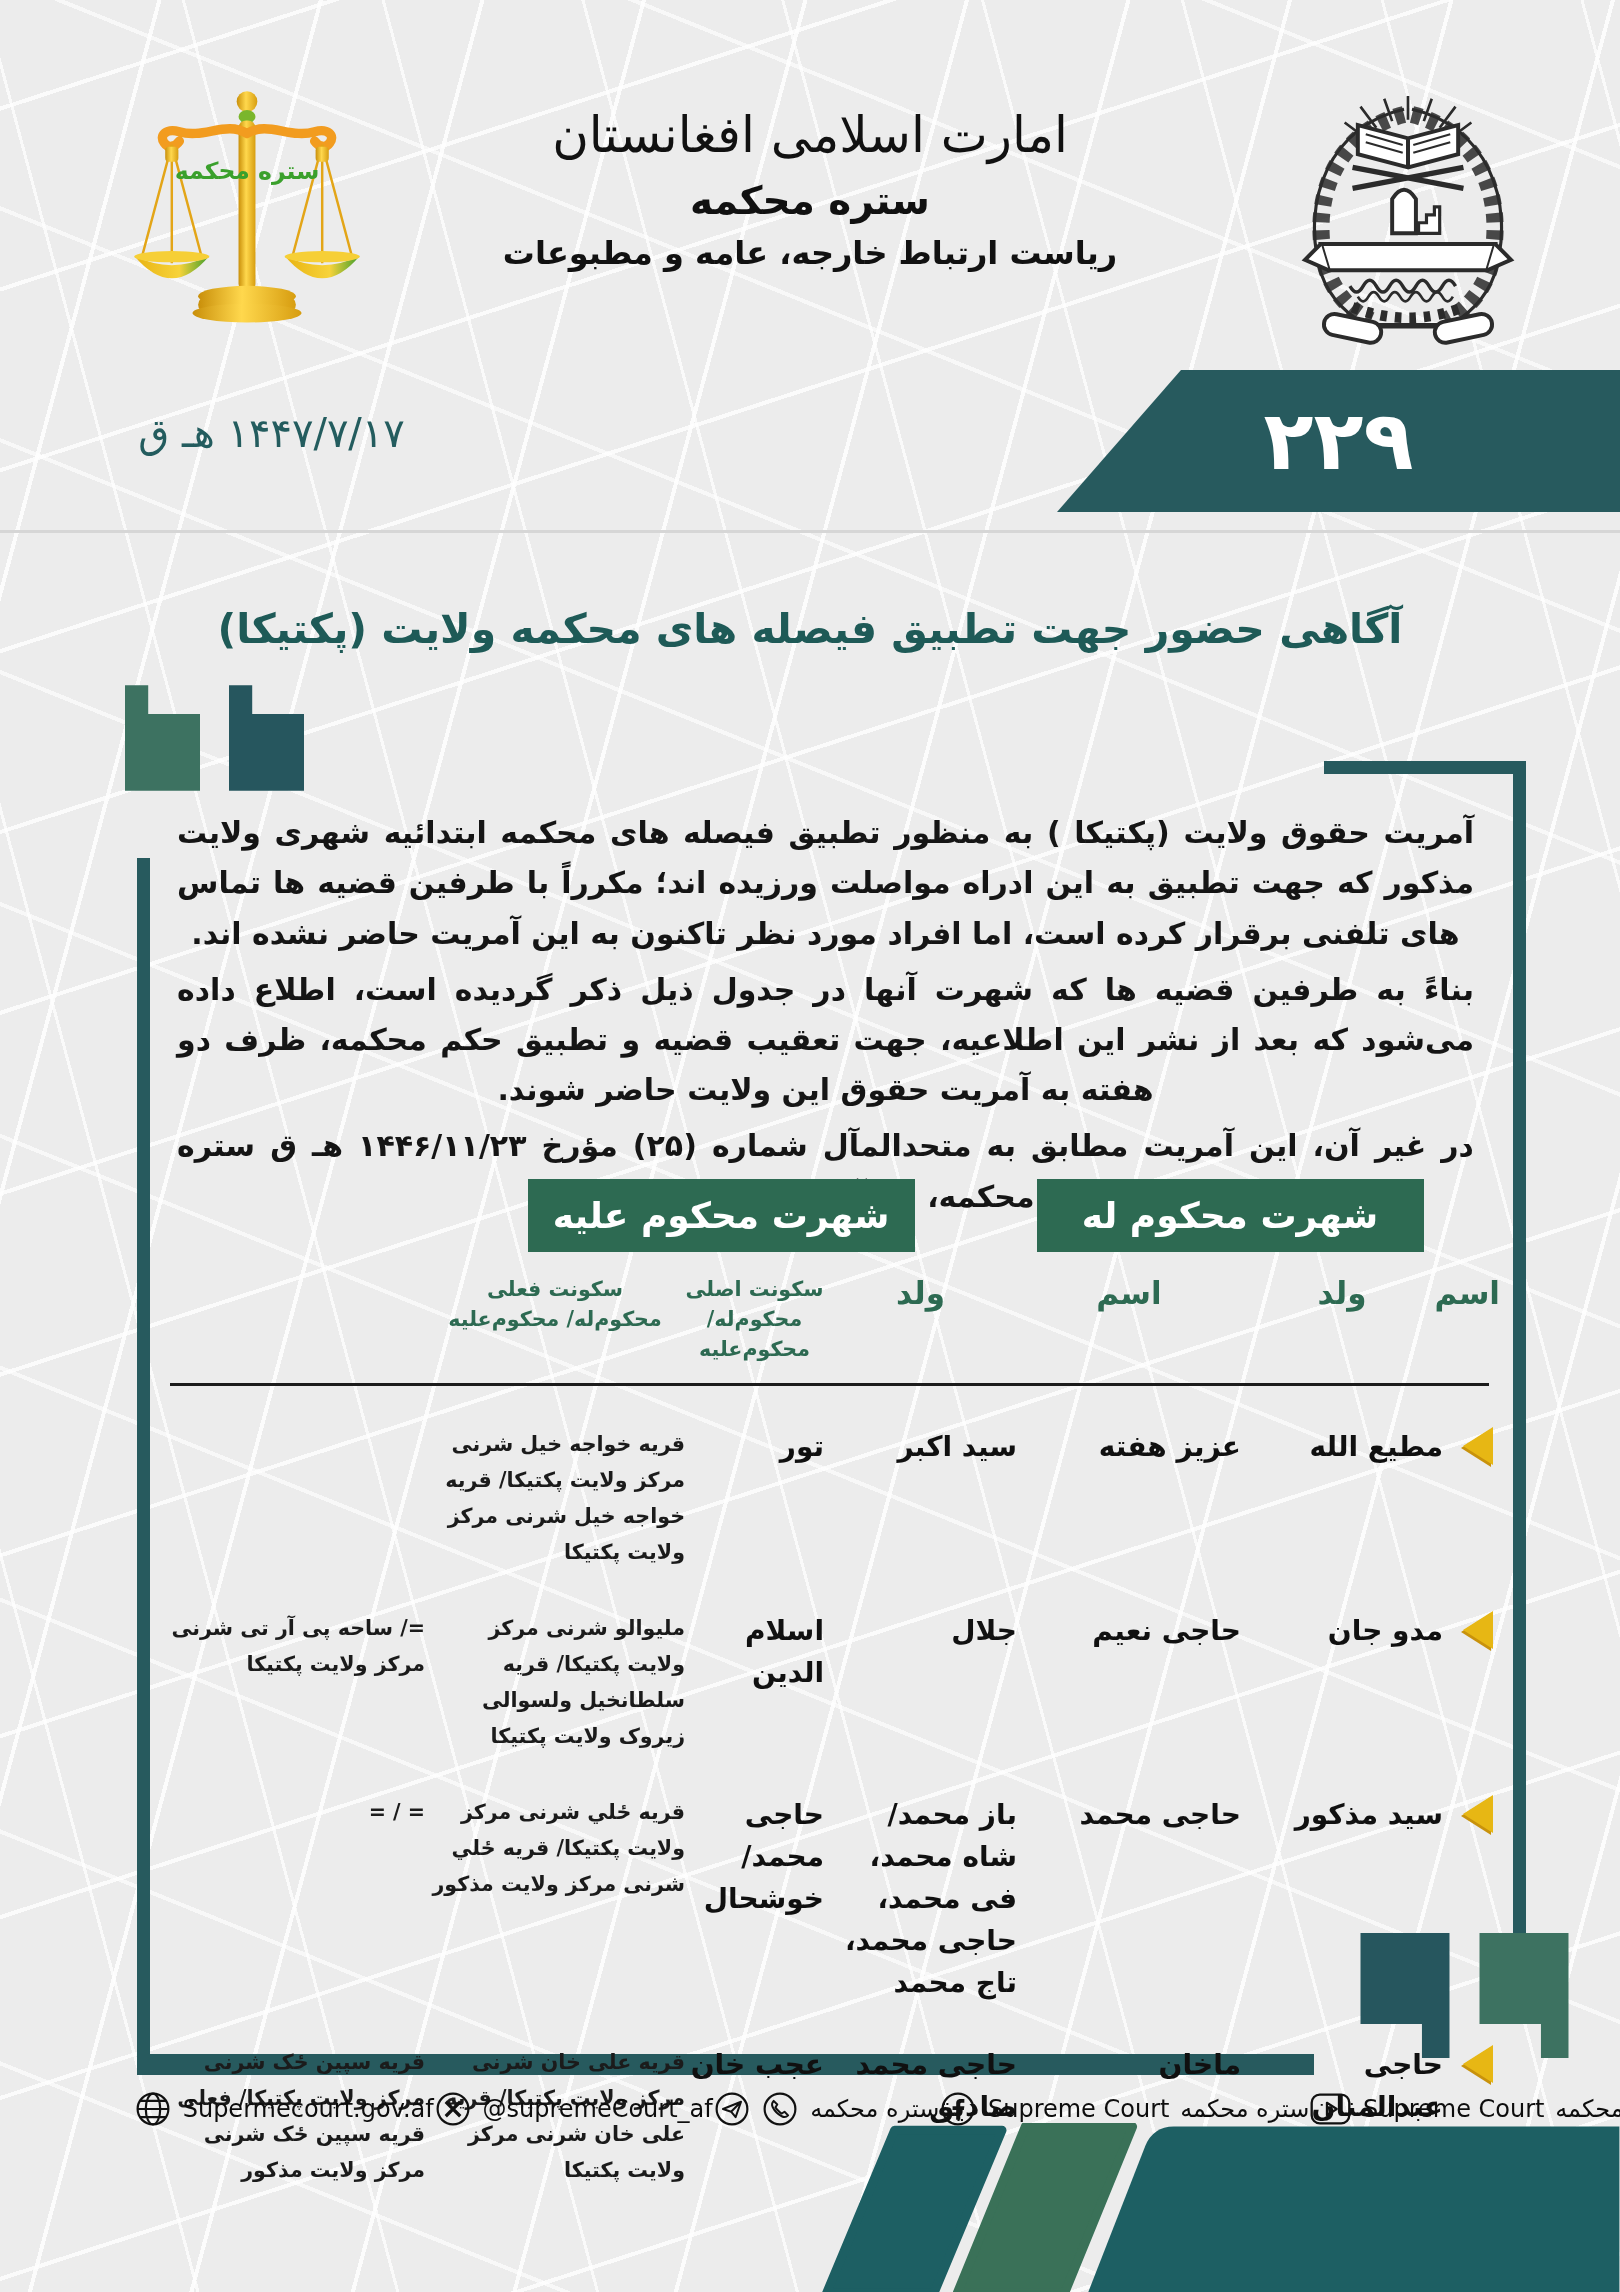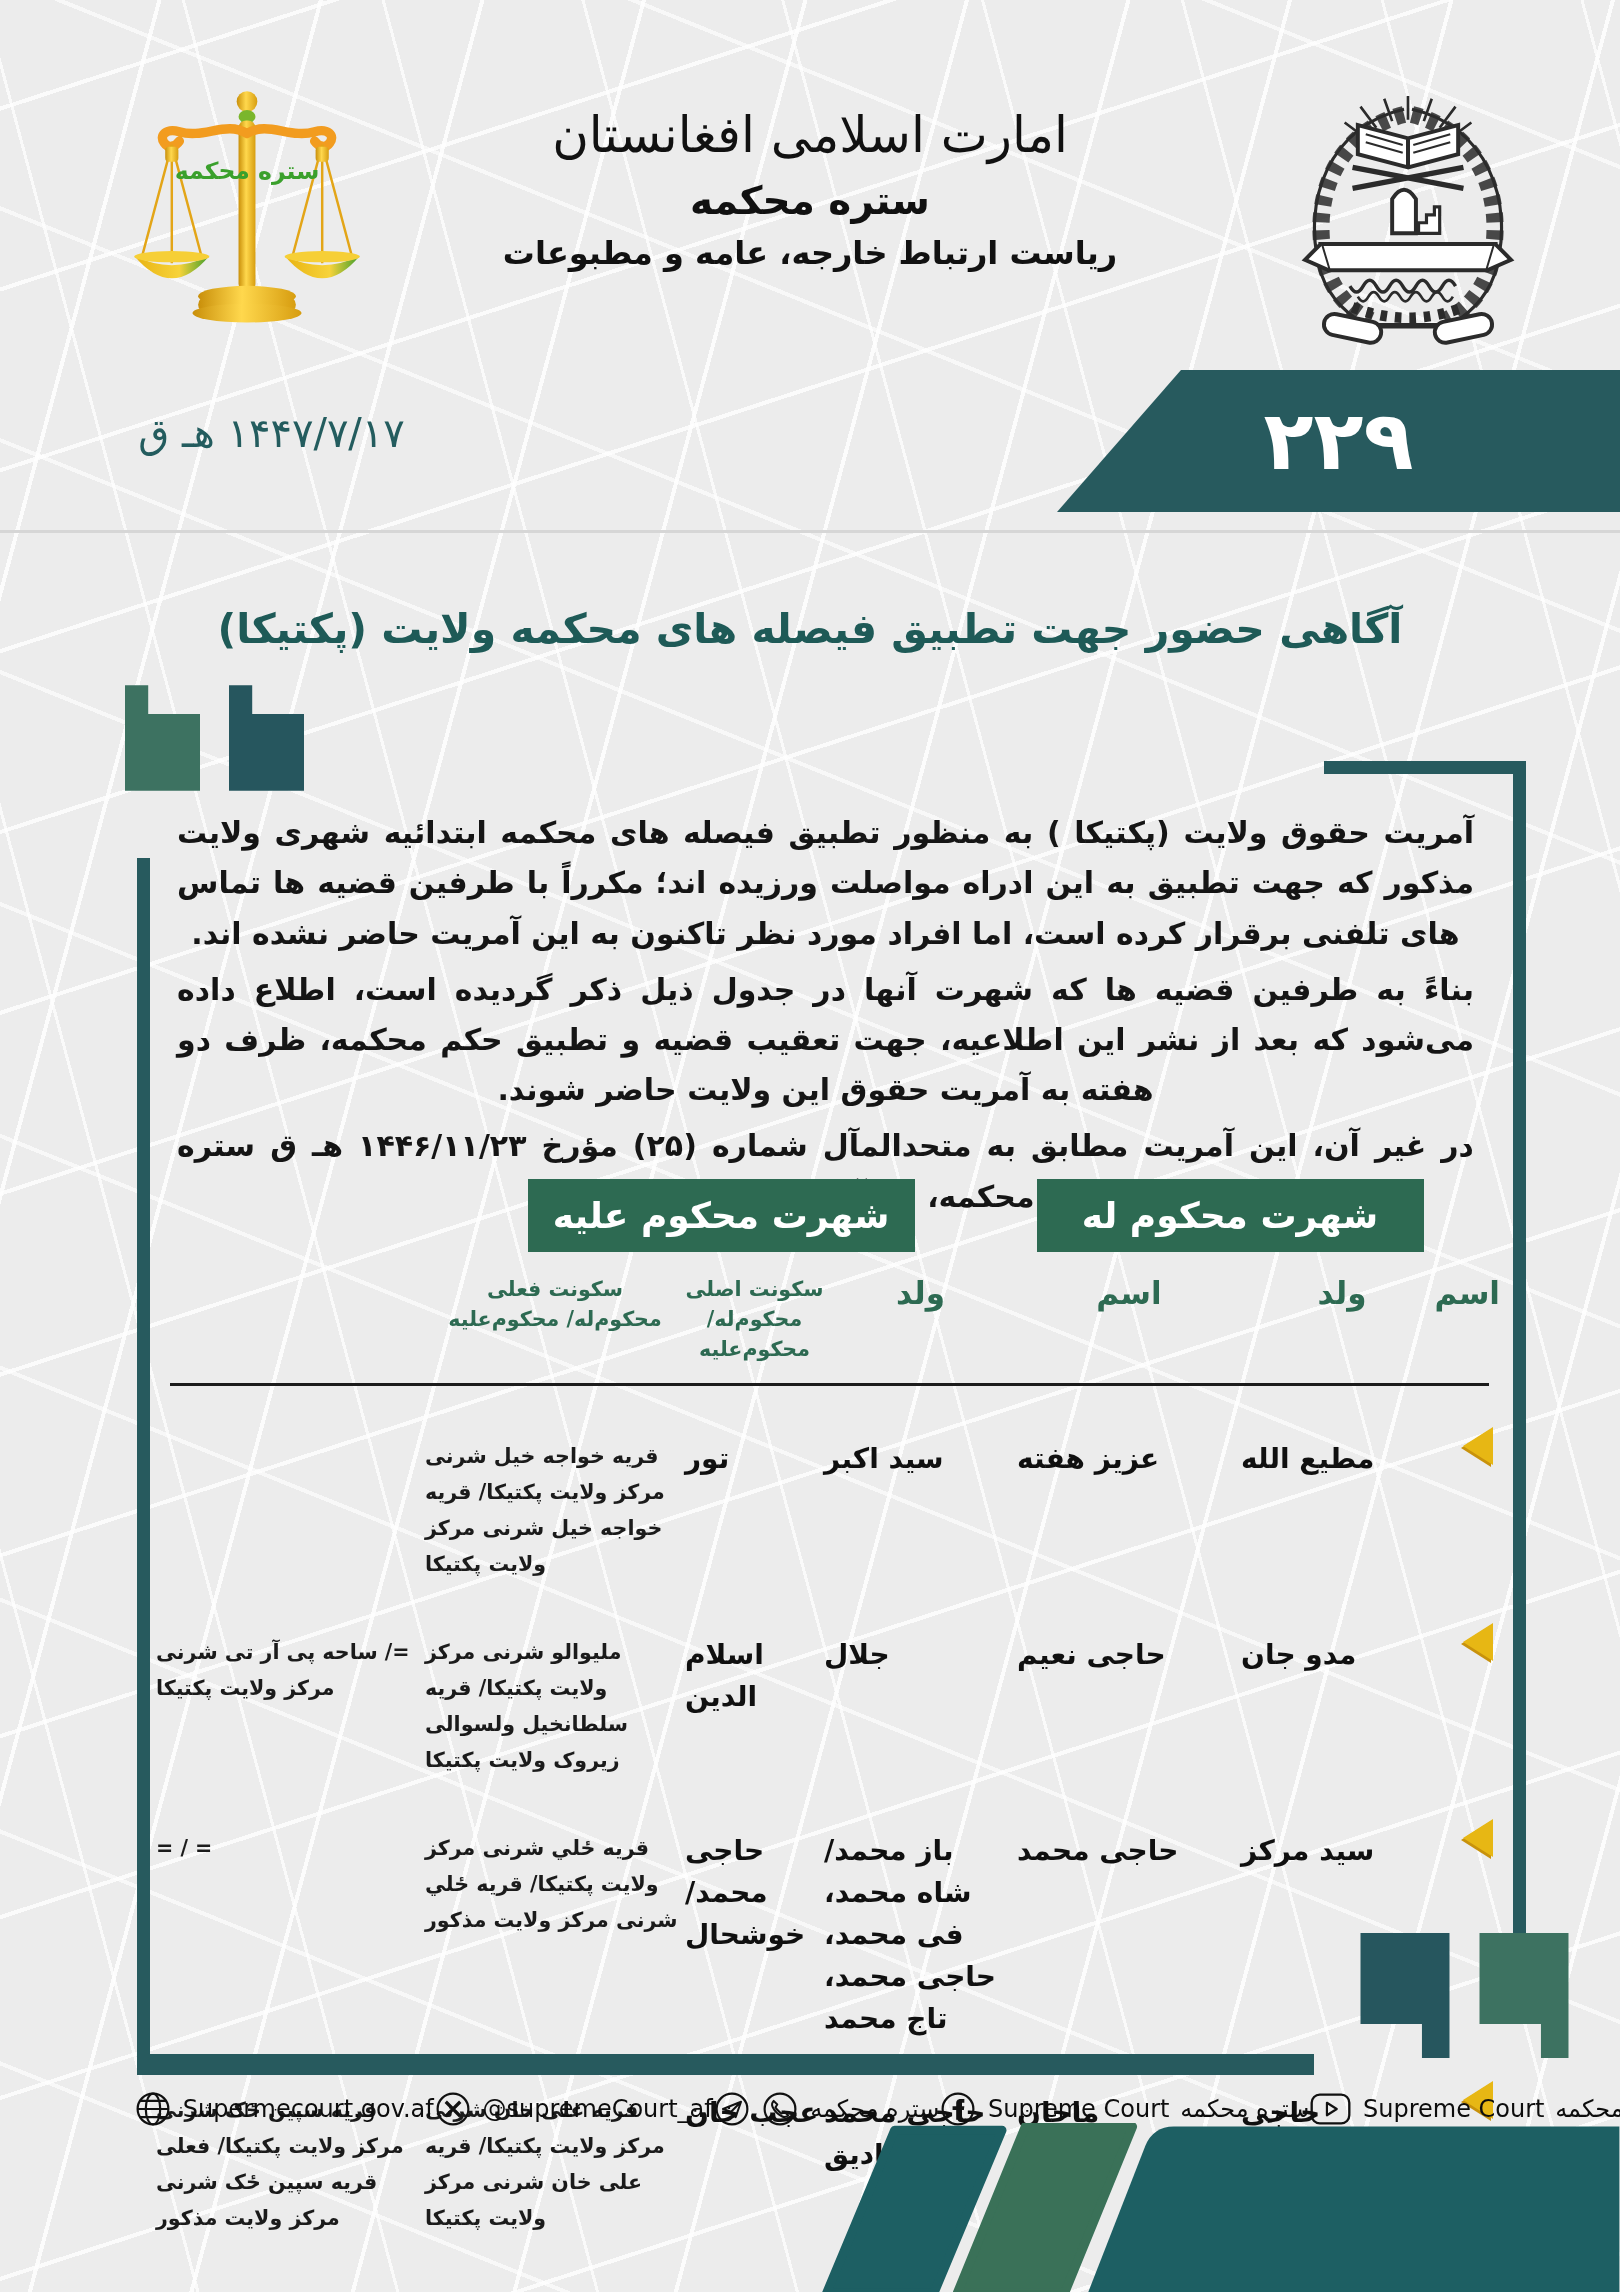--- a/index.html
+++ b/index.html
@@ -66,21 +66,21 @@
   .group-box {
     background:#2d6a52; color:#fff; font-size:36px; font-weight:bold;
     height:73px; line-height:73px; text-align:center; width:387px; justify-self:center;
   }
   .group-le { grid-column:2 / 4; }
   .group-alayh { grid-column:4 / 7; }
   .subhead { color:#2d6a52; font-weight:bold; text-align:center; padding-top:23px; }
   .subhead.big { font-size:31px; }
   .subhead.small { font-size:20.6px; line-height:1.45; }
   .head-rule { grid-column:1 / 8; border-top:3.6px solid #1c1c1c; margin:18px 10.7px 0 14.3px; }
-  .cell { padding-top:52px; text-align:left; color:#101010; }
+  .cell { padding-top:40px; text-align:right; color:#101010; }
   .cell.name { font-size:28px; font-weight:bold; line-height:1.5; }
   .cell.addr { font-size:20.6px; font-weight:bold; line-height:1.75; color:#1b1b1b; }
   .marker-cell { padding-top:41px; display:flex; justify-content:flex-start; }
   .tri-marker {
     width:0; height:0; margin-right:7.2px;
     border-top:19px solid transparent; border-bottom:19px solid transparent;
     border-left:0; border-right:30px solid #e7b714;
     filter:drop-shadow(-1.8px 2.7px 0 #c8920c);
   }
   
@@ -247,21 +247,21 @@
     <div class="cell name">مدو جان</div>
     <div class="cell name">حاجی نعیم</div>
     <div class="cell name">جلال</div>
     <div class="cell name">اسلام الدین</div>
     <div class="cell addr">ملیوالو شرنی مرکز ولایت پکتیکا/ قریه سلطانخیل ولسوالی زیروک ولایت پکتیکا</div>
     <div class="cell addr">=/ ساحه پی آر تی شرنی مرکز ولایت پکتیکا</div>
 
     <div class="marker-cell">
         <span class="tri-marker"></span>
       </div>
-    <div class="cell name">سید مرکز</div>
+    <div class="cell name">سید مذکور</div>
     <div class="cell name">حاجی محمد</div>
     <div class="cell name">باز محمد/ شاه محمد، فی محمد، حاجی محمد، تاج محمد</div>
     <div class="cell name">حاجی محمد/ خوشحال</div>
     <div class="cell addr">قریه ځلي شرنی مرکز ولایت پکتیکا/ قریه ځلي شرنی مرکز ولایت مذکور</div>
     <div class="cell addr">= / =</div>
 
     <div class="marker-cell">
         <span class="tri-marker"></span>
       </div>
     <div class="cell name">حاجی عبدالمنان</div>

